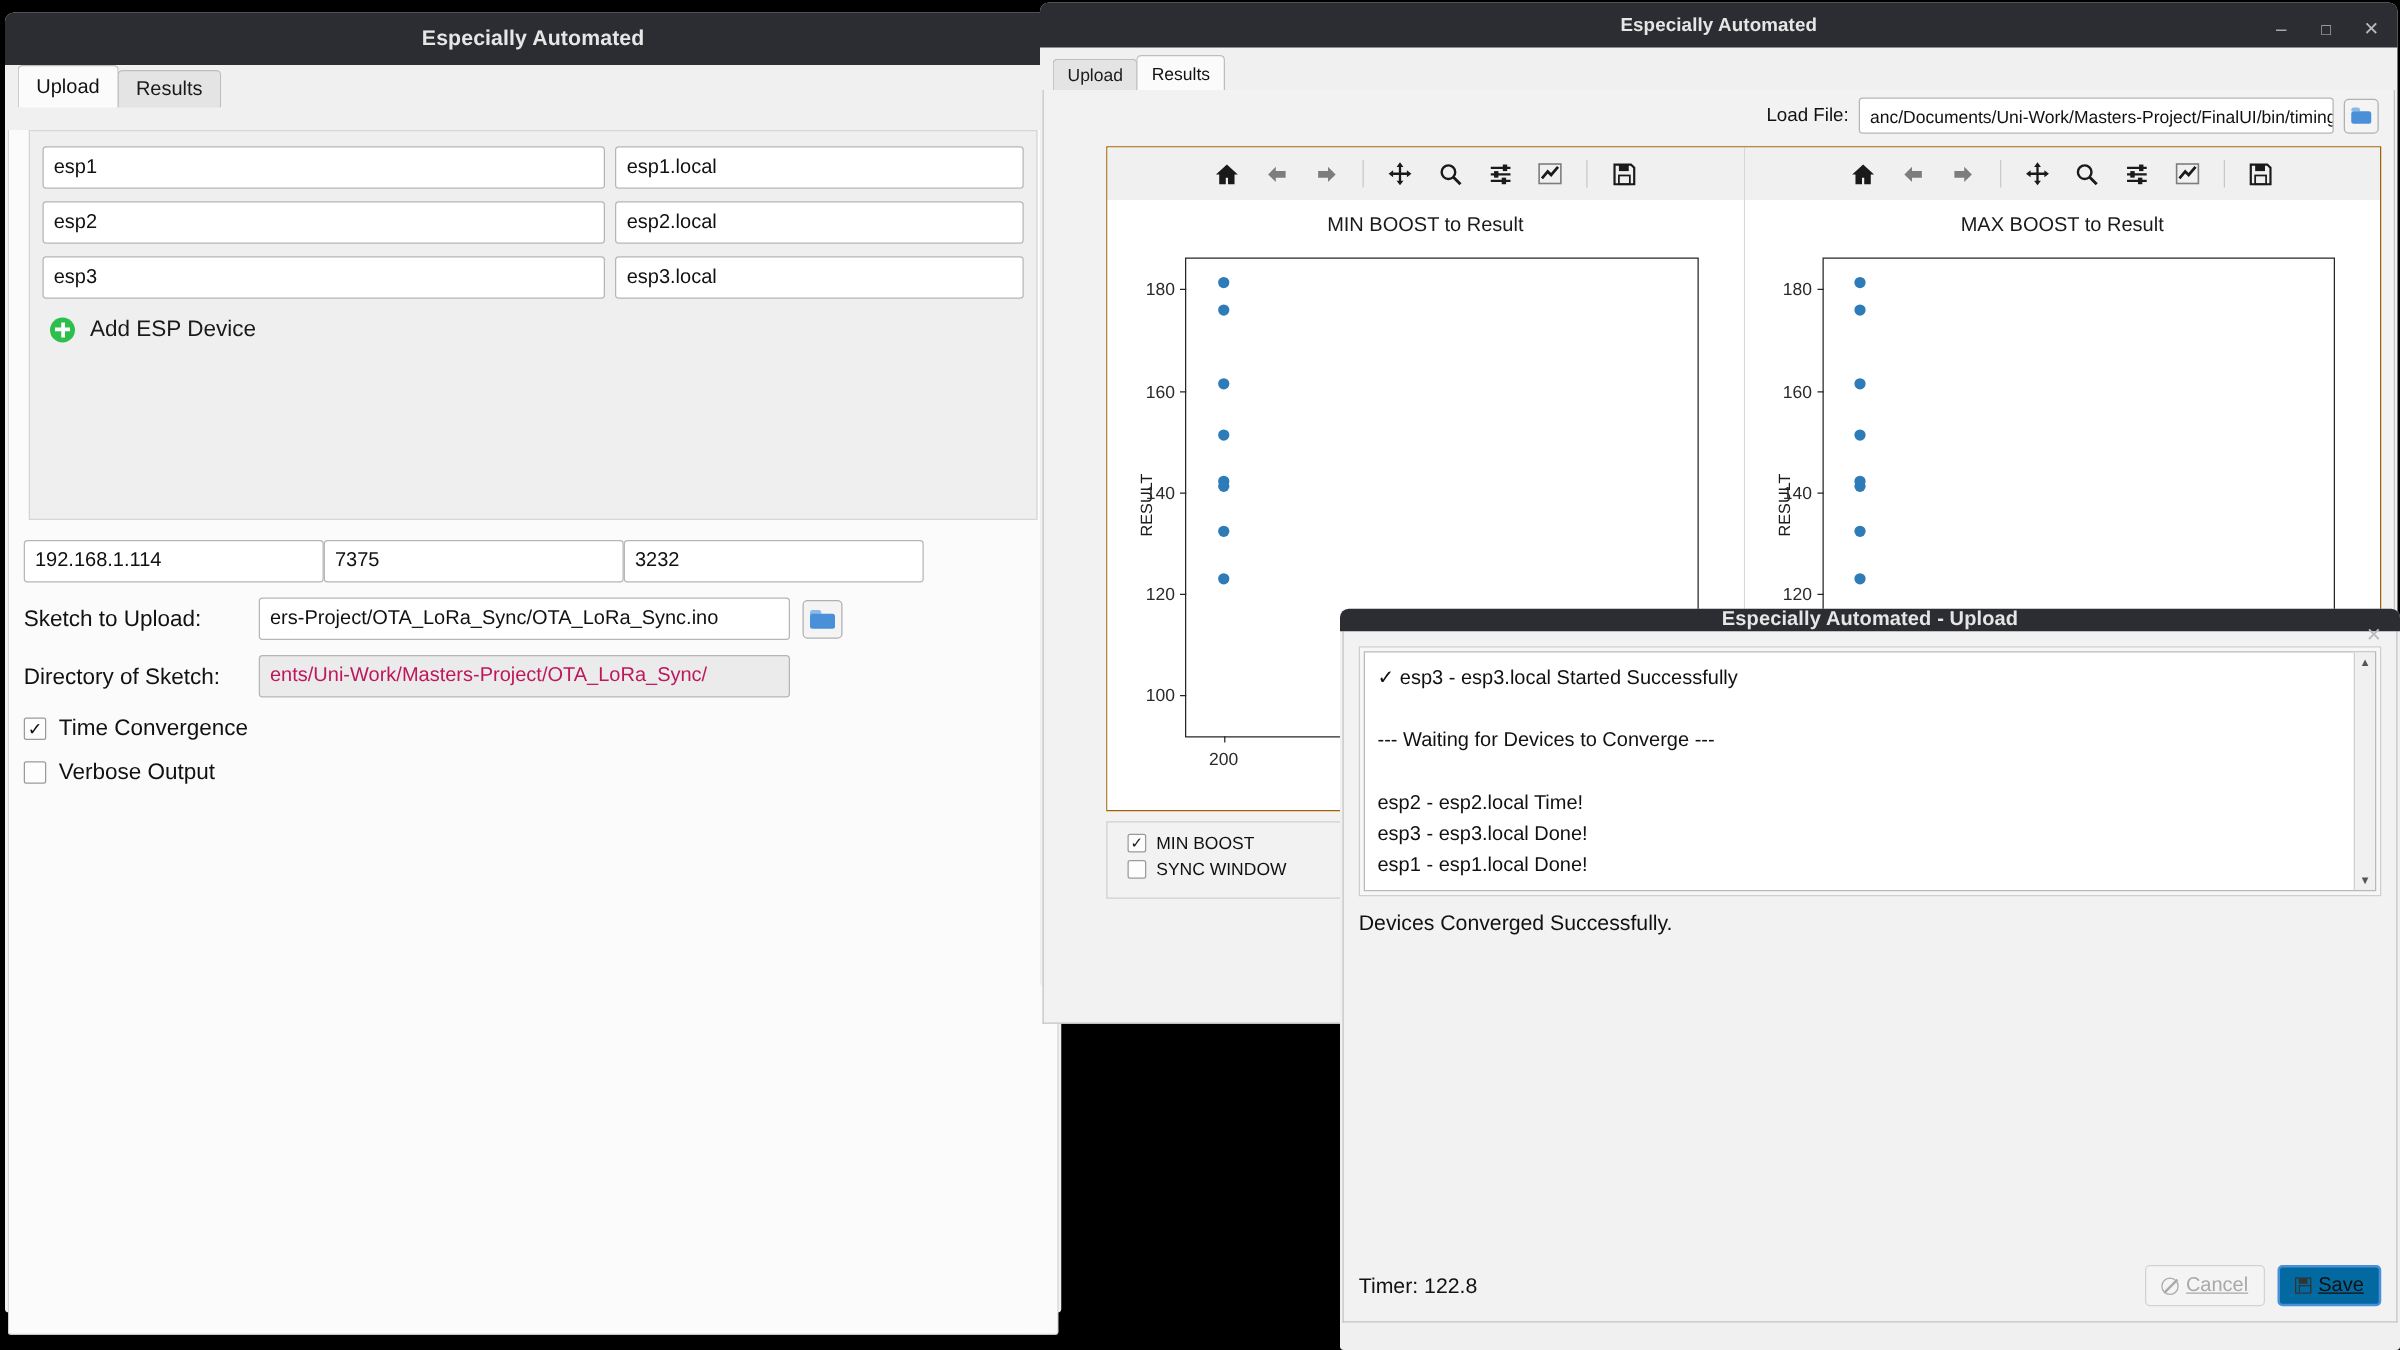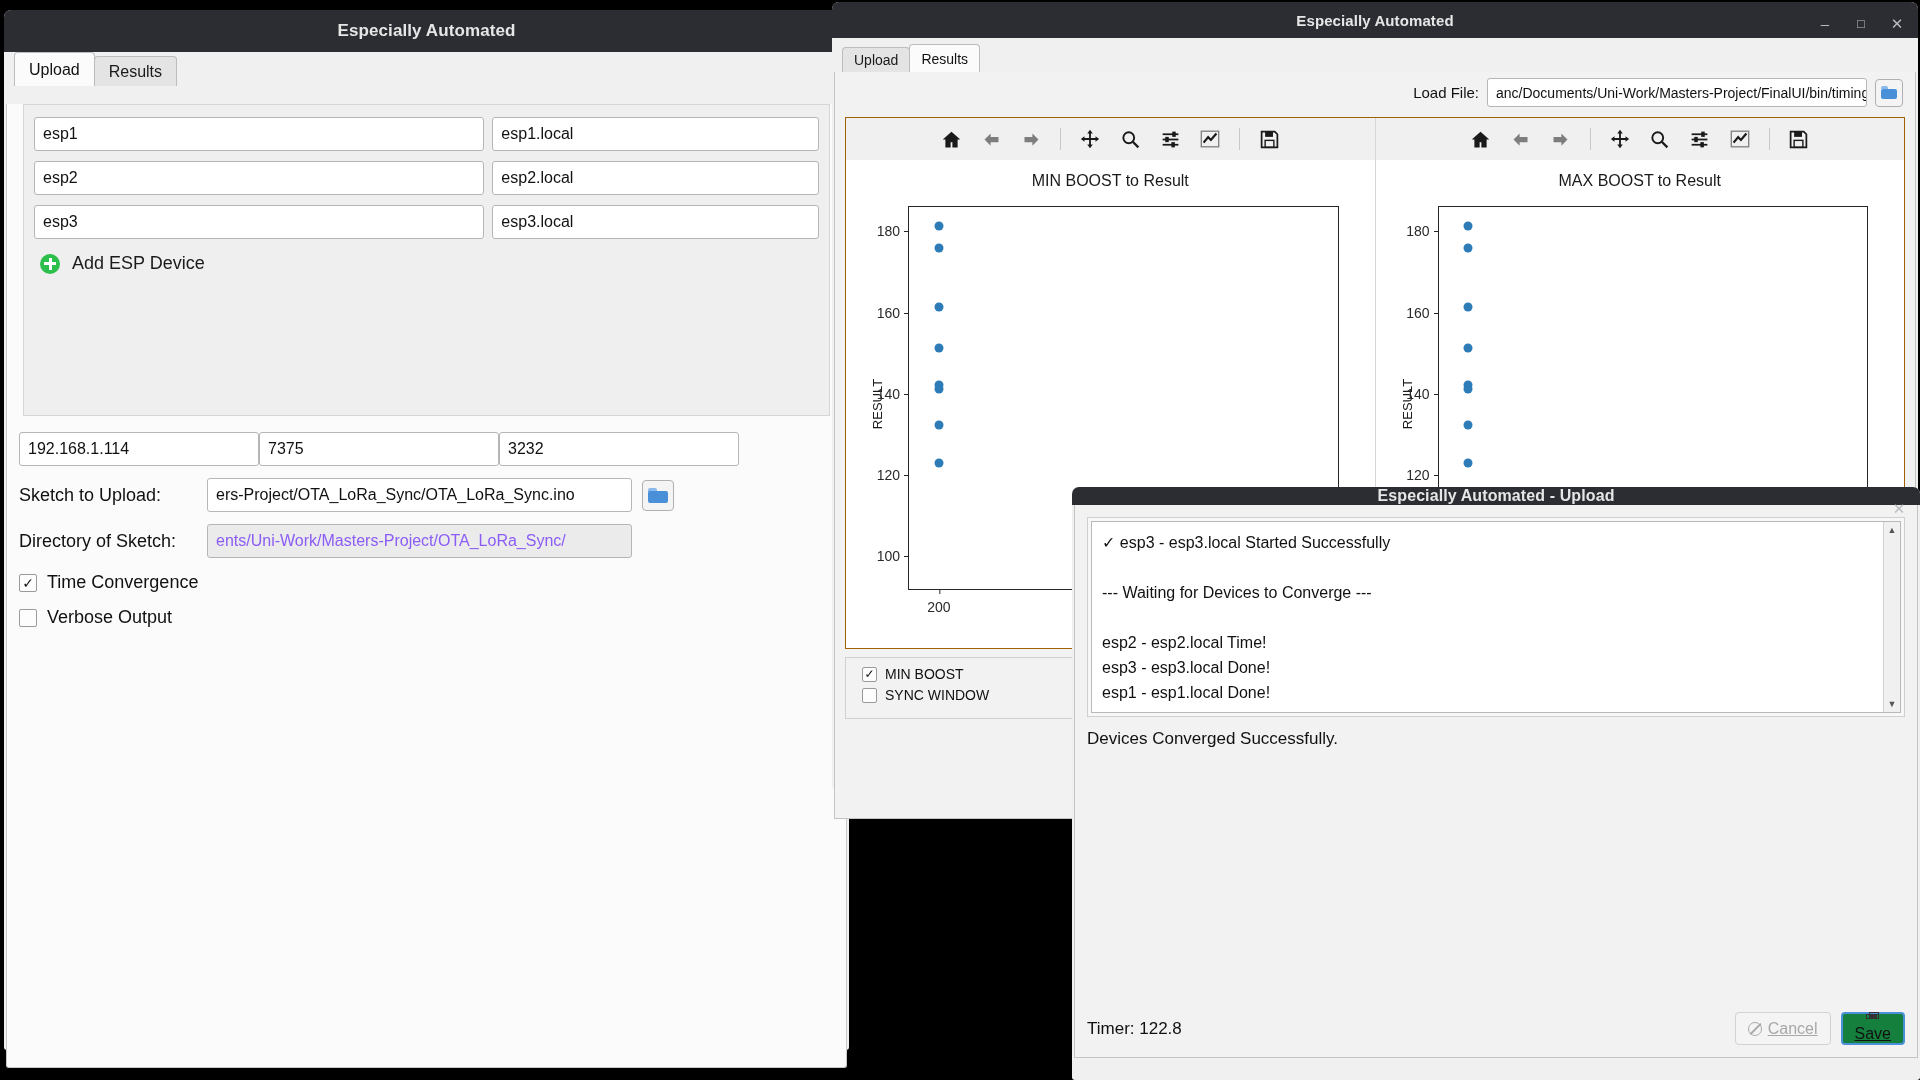--- a/index.html
+++ b/index.html
@@ -44,21 +44,21 @@
   #win-upload .body { background: #fbfbfb; border: 1px solid #c8c8c8; border-top: none;
                       margin: 0 2px 2px 2px; height: 964px; border-radius: 0 0 3px 3px; }
   .dev-panel { margin: 18px 16px 0 16px; background: #efefef; border: 1px solid #d6d6d6; padding: 12px 10px 14px 10px; height: 312px; }
   .dev-row { display: flex; gap: 8px; margin-bottom: 10px; }
   .txt {
     border: 1px solid #b6b6b6; background: #fff; height: 34px;
     font-size: 16px; color: #111; padding: 0 8px; display: flex; align-items: center;
     border-radius: 3px; font-family: "Liberation Sans", sans-serif;
     white-space: nowrap; overflow: hidden;
   }
-  .txt.grey { background: #ebebeb; color: #8b5cf6; }
+  .txt.grey { background: #ebebeb; color: #be185d; }
   .add-row { display: flex; align-items: center; gap: 12px; margin-top: 14px; padding-left: 6px; }
   .plus-icon { width: 20px; height: 20px; border-radius: 50%; background: #2cbf4c;
                position: relative; display: inline-block; }
   .plus-icon:before, .plus-icon:after { content: ""; position: absolute; background: #fff; }
   .plus-icon:before { left: 4px; top: 8.5px; width: 12px; height: 3px; }
   .plus-icon:after { top: 4px; left: 8.5px; height: 12px; width: 3px; }
   .add-label { font-size: 18px; color: #1a1a1a; }
 
   .net-row { display: flex; margin: 16px 12px 0 12px; }
   .path-row { display: flex; align-items: center; gap: 10px; margin: 12px 0 0 12px; }
@@ -75,21 +75,21 @@
   .cbox { width: 18px; height: 18px; border: 1px solid #9a9a9a; background: #fdfdfd;
           border-radius: 2px; display: flex; align-items: center; justify-content: center;
           font-size: 14px; color: #111; line-height: 1; }
   .check-label { font-size: 18px; color: #111; }
 
   
   #win-results { left: 832px; top: 2px; width: 1086px; height: 787px; }
   #win-results .titlebar { height: 36px; }
   #win-results .titlebar .title { font-size: 15px; }
   #win-results .body { background: #f2f2f2; border: 1px solid #c4c4c4; border-top: none;
-                       margin: 0 2px 2px 2px; height: 747px; }
+                       margin: 0 2px 2px 2px; height: 747px; padding-left: 40px; }
   .loadfile-row { display: flex; align-items: center; justify-content: flex-end;
                   gap: 8px; padding: 6px 12px 0 0; }
   .loadfile-label { font-size: 15px; color: #111; }
   .plot-area { margin: 10px 10px 0 10px; background: #fff; border: 1px solid #a16207; height: 532px;
                display: flex; }
   .plot-col { flex: 1; display: flex; flex-direction: column; }
   .mpl-toolbar { height: 42px; background: #f0f0f0; display: flex; align-items: center;
                  justify-content: center; gap: 14px; }
   .mpl-sep { width: 1px; height: 22px; background: #c8c8c8; margin: 0 2px; }
   .mpl-btn { width: 26px; height: 26px; display: flex; align-items: center; justify-content: center; }
@@ -133,21 +133,21 @@
   .progress-fill { height: 100%; background: linear-gradient(#4ea8e0, #2e93d4);
                    display: flex; align-items: center; justify-content: center;
                    color: #fff; font-size: 16px; }
   .status-text { margin-top: 12px; font-size: 17px; color: #111; }
   .dlg-bottom { margin-top: auto; display: flex; align-items: center; }
   .timer { font-size: 17px; color: #111; }
   .dlg-btns { margin-left: auto; display: flex; gap: 10px; }
   .btn { height: 33px; padding: 0 12px; border: 1px solid #b0b0b0; background: #f6f6f6;
          border-radius: 4px; display: flex; align-items: center; gap: 6px; font-size: 16px; color: #111; }
   .btn.disabled { color: #a8a8a8; border-color: #d2d2d2; background: #f4f4f4; }
-  .btn.primary { border: 2px solid #4a90d9; background: #15803d; flex-direction: column; }
+  .btn.primary { border: 2px solid #4a90d9; background: #0369a1; }
   .btn .u { text-decoration: underline; text-align: right; }
   .ban-icon { display: inline-block; width: 14px; height: 14px; border: 1.6px solid #aaa;
               border-radius: 50%; position: relative; }
   .ban-icon:after { content: ""; position: absolute; left: -1px; top: 5px; width: 15px; height: 1.6px;
                     background: #aaa; transform: rotate(-45deg); }
   .disk-icon { display: inline-block; width: 13px; height: 13px; border: 1.4px solid #333; position: relative; }
   .disk-icon:before { content: ""; position: absolute; left: 2.5px; top: 0; width: 7px; height: 4px; background: #333; }
   .disk-icon:after { content: ""; position: absolute; left: 2px; bottom: 0; width: 8px; height: 5px; border: 1px solid #333; border-bottom: none; }
 </style>
 </head>

